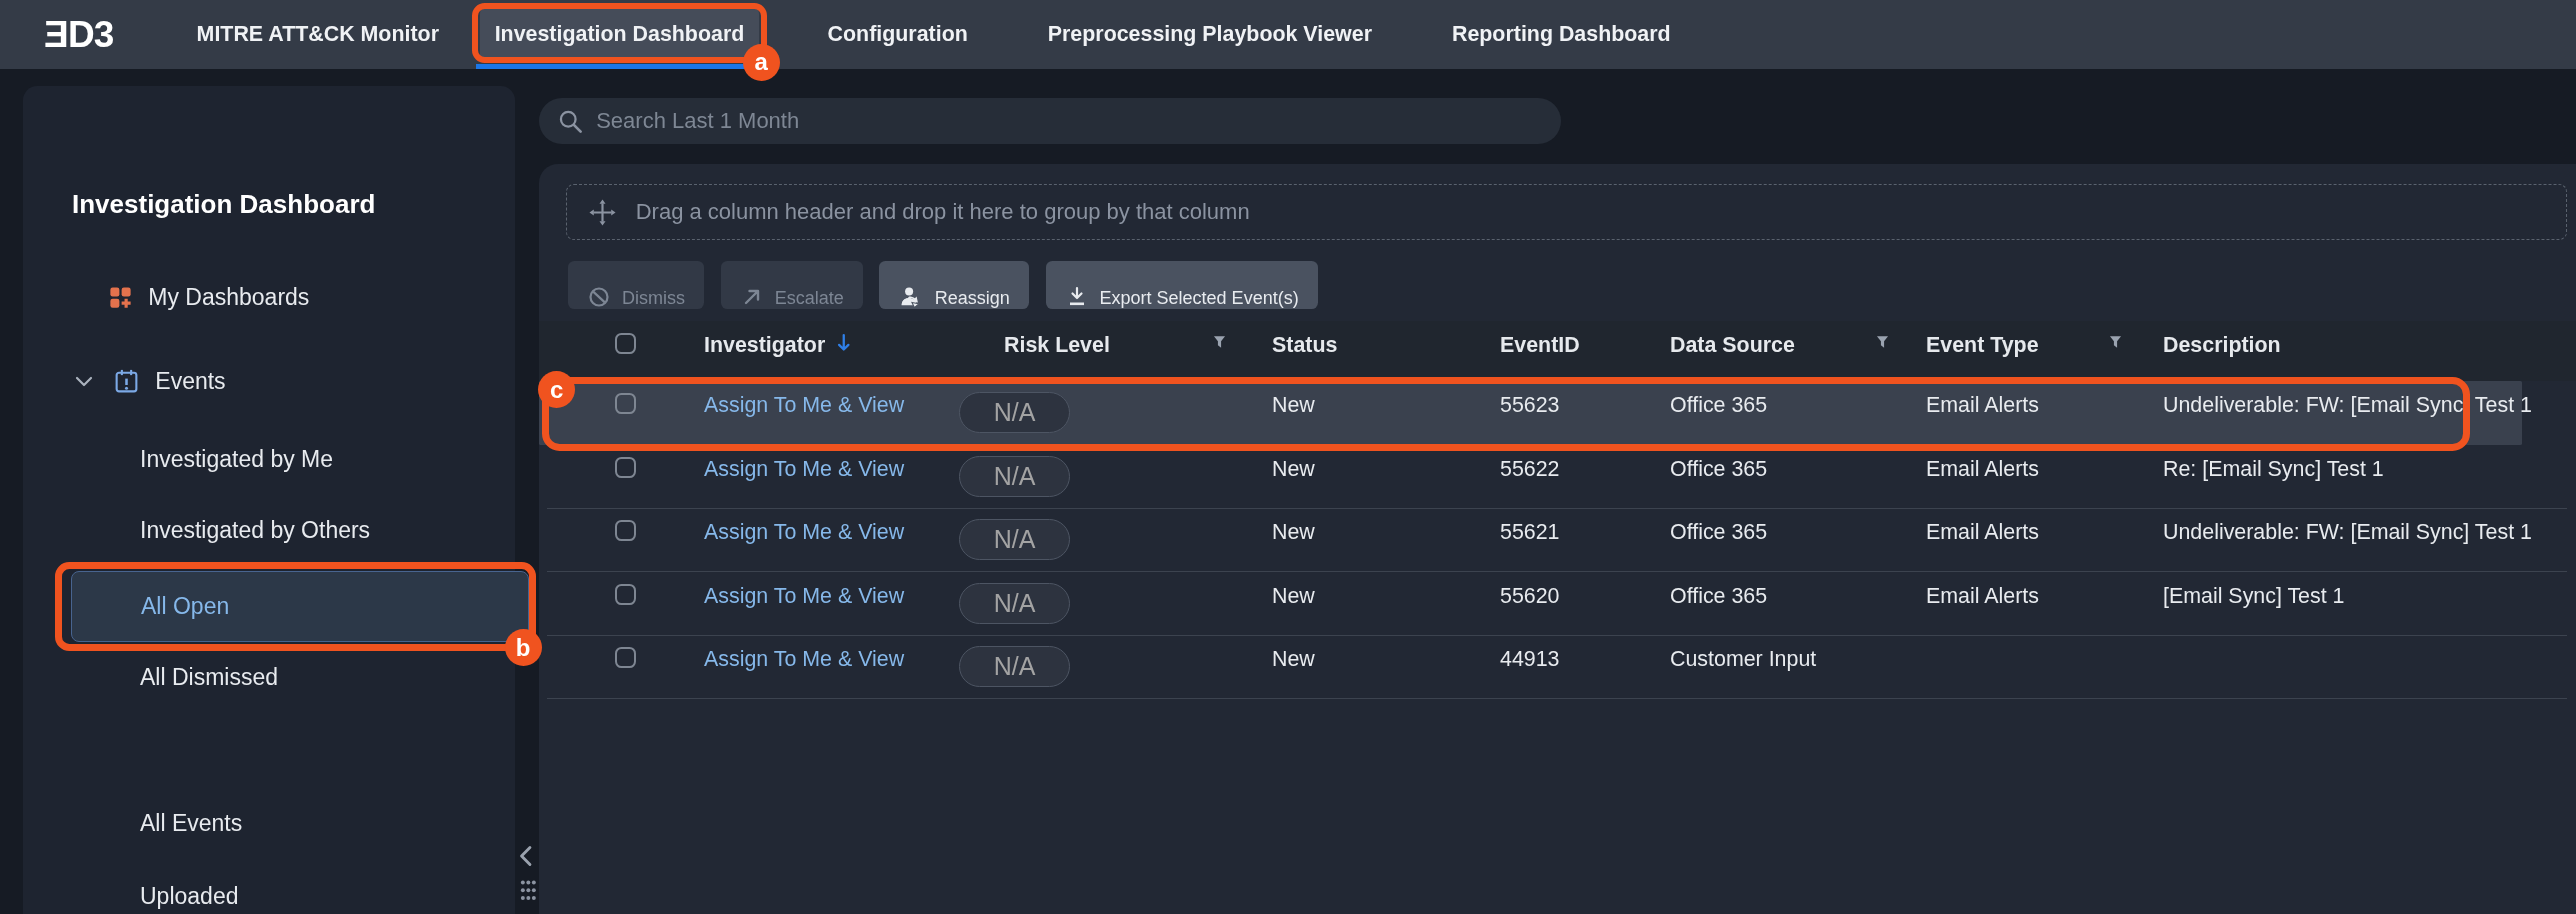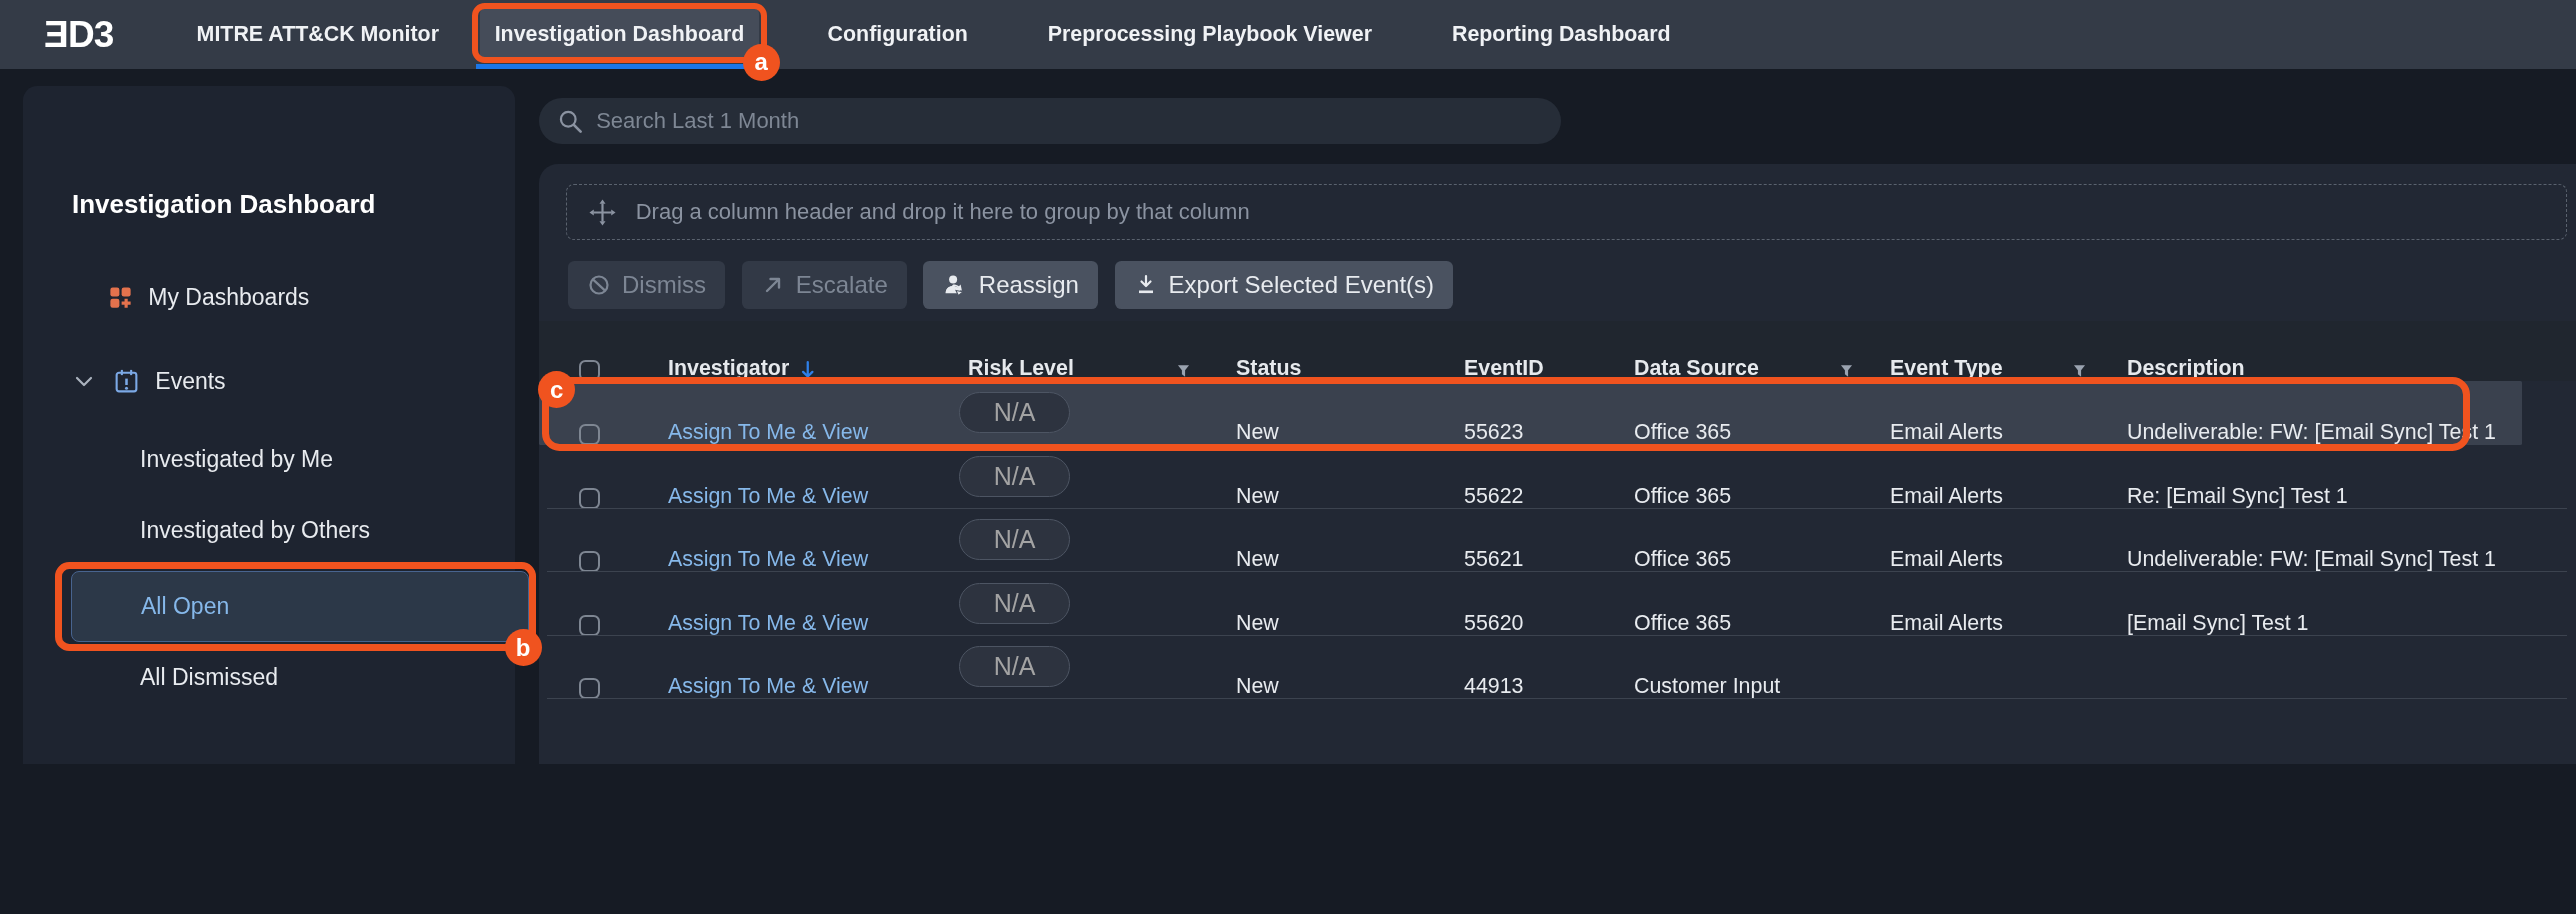--- a/index.html
+++ b/index.html
@@ -8,21 +8,21 @@
     --row:#272d38; --rowhl:#3a414e; --sep:#3c434f;
     --text:#e8ebef; --muted:#8b93a1; --link:#86b8ea;
     --blue:#1b76e8; --orange:#f0531f;
     --btn-dis-bg:#323946; --btn-dis-tx:#7d8694; --btn-en-bg:#4a5260;
     --pill-border:#4d5563; --pill-bg:#2d333f; --icon:#a6aebb;
     --sel-bg:#2c3848; --sel-border:#48648f;
   }
   *{margin:0;padding:0;box-sizing:border-box;}
   html,body{background:var(--page);}
   body{font-family:"Liberation Sans","DejaVu Sans",sans-serif;color:var(--text);}
-  .stage{position:relative;width:2576px;height:764px;overflow:hidden;background:var(--page);}
+  .stage{position:relative;width:2576px;height:914px;overflow:hidden;background:var(--page);}
 
   
   .nav{position:absolute;top:0;left:0;right:0;height:69px;background:var(--nav);
        display:flex;align-items:center;padding-left:44px;}
   .logo{font-size:37px;font-weight:700;color:#fff;letter-spacing:-0.8px;margin-right:46px;}
   .nav-item{font-size:21.4px;font-weight:600;color:#f0f2f5;margin-right:43px;white-space:nowrap;cursor:pointer;margin-left:37px;}
   .nav-item.active-wrap{position:relative;background:var(--nav-active);border-radius:6.4px;
        padding:15px 14.3px;margin-left:-1.6px;margin-right:32px;}
   .nav-item.active-wrap::after{content:"";position:absolute;left:-4.8px;right:-4.8px;bottom:-7.1px;height:5.6px;
        background:var(--blue);}
@@ -61,28 +61,28 @@
   .search input::placeholder{color:#7e8794;}
 
   
   .panel{position:absolute;left:539px;top:164px;right:0;bottom:0;background:var(--panel);
        border-radius:19px 0 0 0;}
   .groupzone{position:absolute;left:27px;top:20px;right:9.5px;height:56px;border:1.6px dashed #5a626e;
        border-radius:8px;display:flex;align-items:center;padding-left:20.7px;color:var(--muted);font-size:22px;}
   .groupzone .ic{margin-right:19px;display:inline-flex;}
 
   .toolbar{position:absolute;left:29px;top:97px;display:flex;gap:16.7px;}
-  .btn{height:48px;border:none;border-radius:6.4px;font-size:24px;font-family:inherit;
-       display:flex;align-items:center;gap:11px;padding:0 19px;cursor:pointer;}
+  .btn{height:48px;border:none;border-radius:6.4px;font-size:18px;font-family:inherit;
+       display:flex;align-items:flex-end;gap:11px;padding:0 19px;cursor:pointer;}
   .btn.disabled{background:var(--btn-dis-bg);color:var(--btn-dis-tx);}
   .btn.enabled{background:var(--btn-en-bg);color:var(--text);}
 
   
   .thead{position:absolute;left:0;right:0;top:157px;height:60px;background:var(--headerbg);}
-  .cell{position:absolute;top:0;height:100%;display:flex;align-items:flex-end;font-size:21.4px;white-space:nowrap;}
+  .cell{position:absolute;top:12px;height:100%;display:flex;align-items:flex-start;font-size:21.4px;white-space:nowrap;margin-left:36px;}
   .hcell{font-weight:600;color:#e6e9ed;}
   .c-check{left:40px;}
   .c-inv{left:129px;}
   .c-risk{left:429px;}
   .c-riskf{left:635px;}
   .c-status{left:697px;}
   .c-id{left:925px;}
   .c-ds{left:1095px;}
   .c-dsf{left:1298px;}
   .c-et{left:1351px;}

